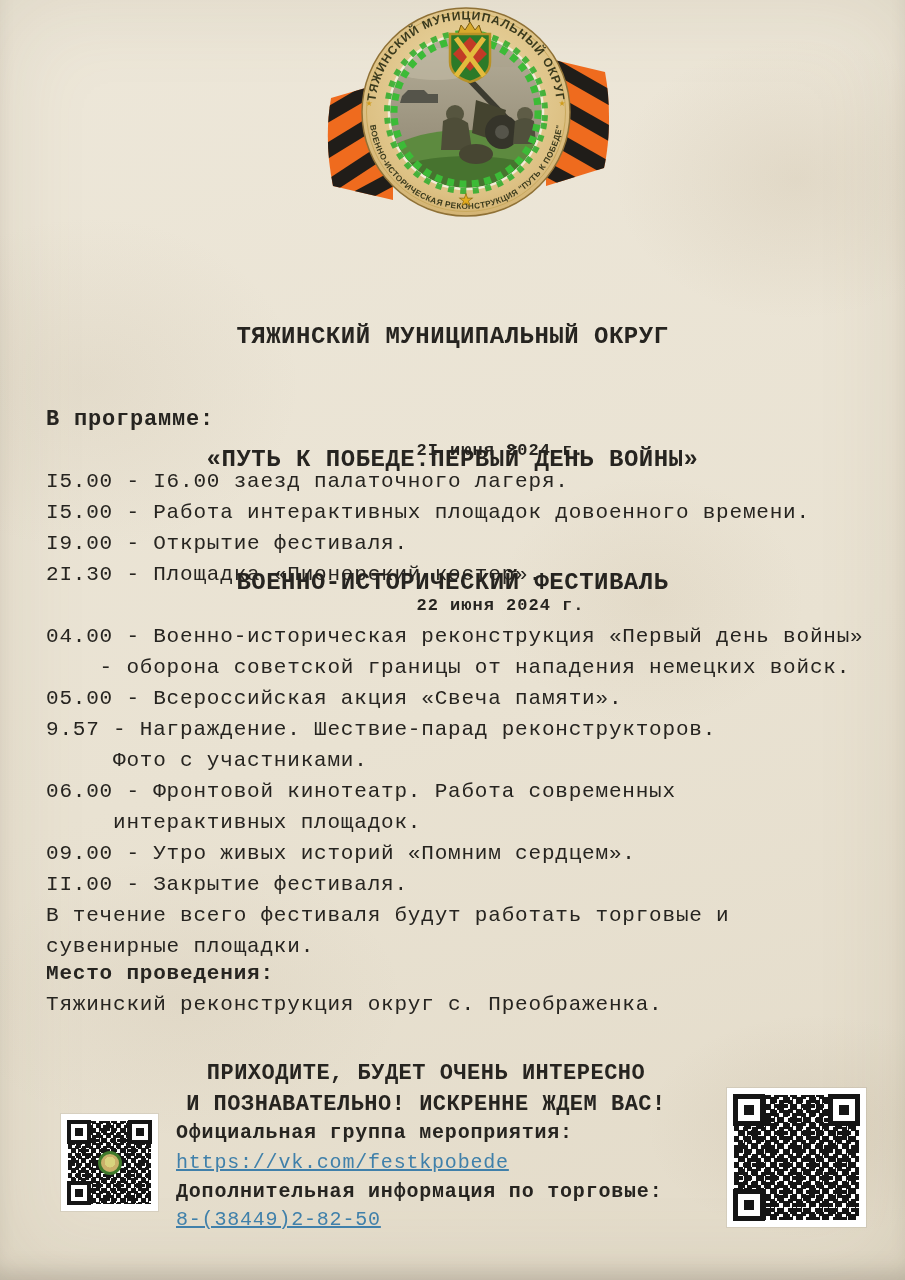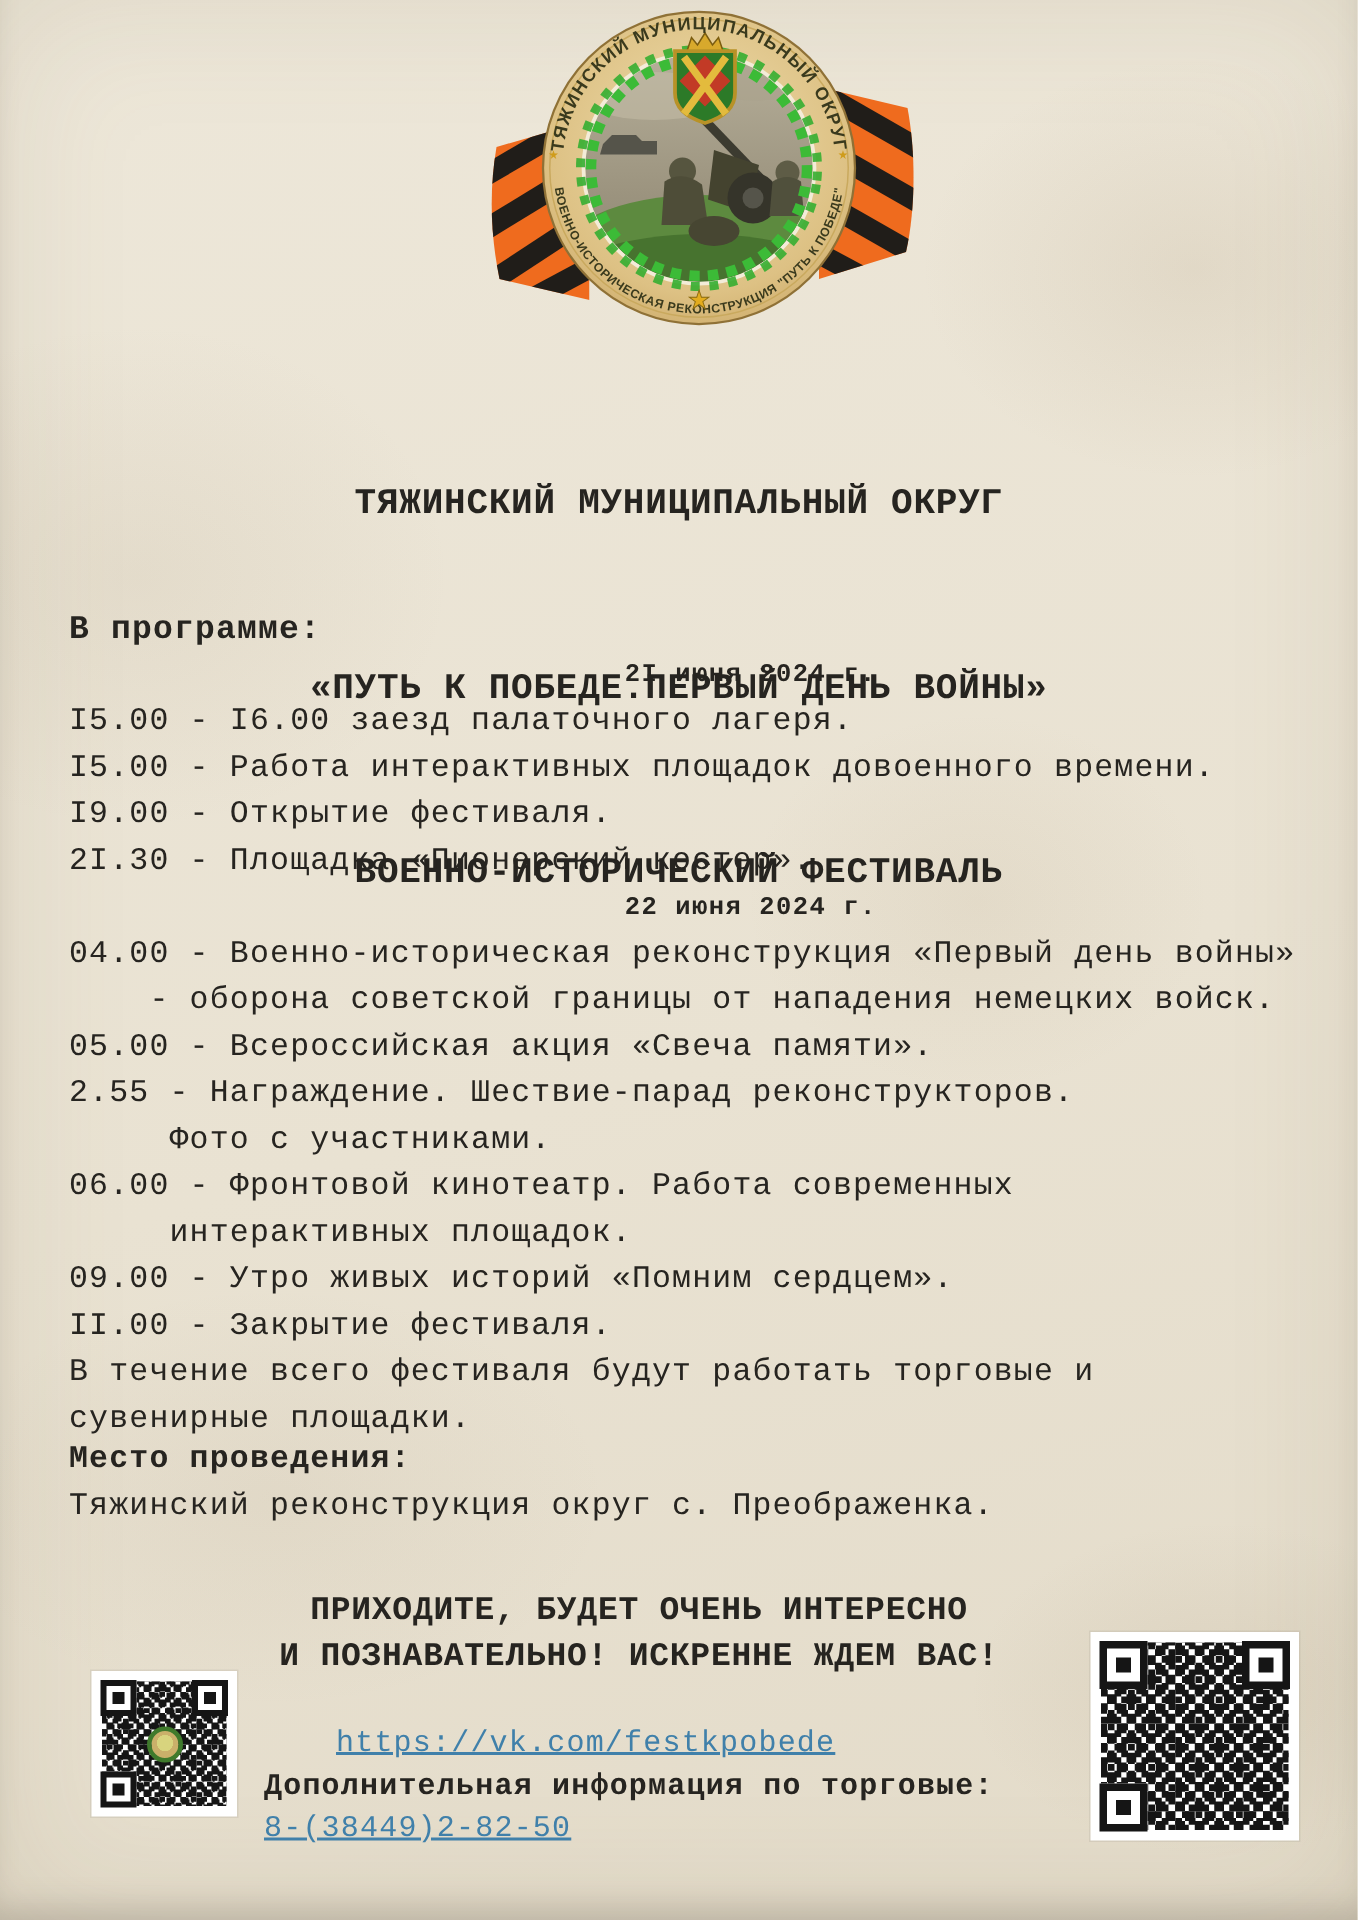--- a/index.html
+++ b/index.html
@@ -32,21 +32,21 @@
 
   .loc-label{position:absolute; left:46px; top:962px; font-weight:bold; font-size:21px; letter-spacing:.8px;}
   .loc-value{position:absolute; left:46px; top:993px; font-size:21px; letter-spacing:.8px;}
 
   .invite{
     position:absolute; left:100px; top:1058px; width:652px;
     text-align:center; font-weight:bold; font-size:22px; line-height:31px; letter-spacing:.5px;
   }
   .f-label{position:absolute; left:176px; font-weight:bold; font-size:20px; letter-spacing:.8px;}
   .f-link{position:absolute; left:176px; font-size:20px; letter-spacing:.8px; text-decoration:underline; cursor:pointer;}
-  .g-label{top:1121px;} .g-link{top:1151px;margin-left:48px;} .ph-label{top:1180px;} .ph-link{top:1208px;}
+  .g-label{top:1121px;} .g-link{top:1151px;} .ph-label{top:1180px;} .ph-link{top:1208px;}
 
   
   .qr{position:absolute; background:#fff; box-shadow:0 0 0 1px rgba(0,0,0,.06);}
   .qr-left{left:61px; top:1114px; width:97px; height:97px; padding:0;}
   .qr-right{left:727px; top:1088px; width:139px; height:139px;}
   .qr .mods{
     position:absolute; inset:7px;
     background:
       repeating-conic-gradient(#151515 0 25%, transparent 0 50%) 0 0/9px 9px,
       repeating-conic-gradient(#151515 0 25%, transparent 0 50%) 4px 2px/13px 13px;
@@ -173,38 +173,39 @@
     <div class="p-heading">В программе:</div>
     <div class="p-date">2I июня 2024 г.</div>
     <div class="p-line">I5.00 - I6.00 заезд палаточного лагеря.</div>
     <div class="p-line">I5.00 - Работа интерактивных площадок довоенного времени.</div>
     <div class="p-line">I9.00 - Открытие фестиваля.</div>
     <div class="p-line">2I.30 - Площадка «Пионерский костер».</div>
     <div class="p-date">22 июня 2024 г.</div>
     <div class="p-line">04.00 - Военно-историческая реконструкция «Первый день войны»</div>
     <div class="p-line">    - оборона советской границы от нападения немецких войск.</div>
     <div class="p-line">05.00 - Всероссийская акция «Свеча памяти».</div>
-    <div class="p-line">2.55 - Награждение. Шествие-парад реконструкторов.</div>
+    <div class="p-line">9.57 - Награждение. Шествие-парад реконструкторов.</div>
     <div class="p-line">     Фото с участниками.</div>
     <div class="p-line">06.00 - Фронтовой кинотеатр. Работа современных</div>
     <div class="p-line">     интерактивных площадок.</div>
     <div class="p-line">09.00 - Утро живых историй «Помним сердцем».</div>
     <div class="p-line">II.00 - Закрытие фестиваля.</div>
     <div class="p-note">В течение всего фестиваля будут работать торговые и</div>
     <div class="p-note">сувенирные площадки.</div>
   </div>
 
   <div class="loc-label">Место проведения:</div>
   <div class="loc-value">Тяжинский реконструкция округ с. Преображенка.</div>
 
   <div class="invite">
     <div>ПРИХОДИТЕ, БУДЕТ ОЧЕНЬ ИНТЕРЕСНО</div>
     <div>И ПОЗНАВАТЕЛЬНО! ИСКРЕННЕ ЖДЕМ ВАС!</div>
   </div>
 
+  <div class="f-label g-label">Официальная группа мероприятия:</div>
   <a class="f-link g-link" style="color:#4080aa">https://vk.com/festkpobede</a>
   <div class="f-label ph-label">Дополнительная информация по торговые:</div>
   <a class="f-link ph-link" style="color:#4080aa">8-(38449)2-82-50</a>
 
   <div class="qr qr-left">
     <div class="mods"></div>
     <div class="finder f-tl"></div>
     <div class="finder f-tr"></div>
     <div class="finder f-bl"></div>
     <div class="qr-logo"></div>

